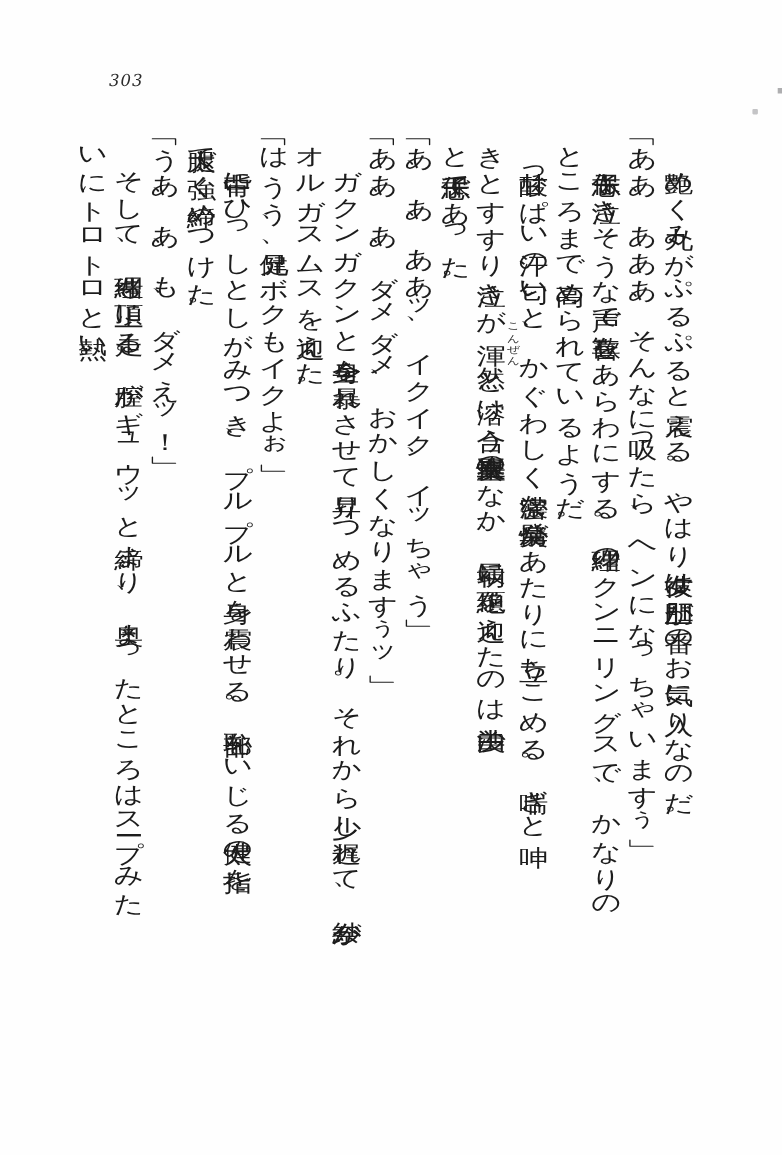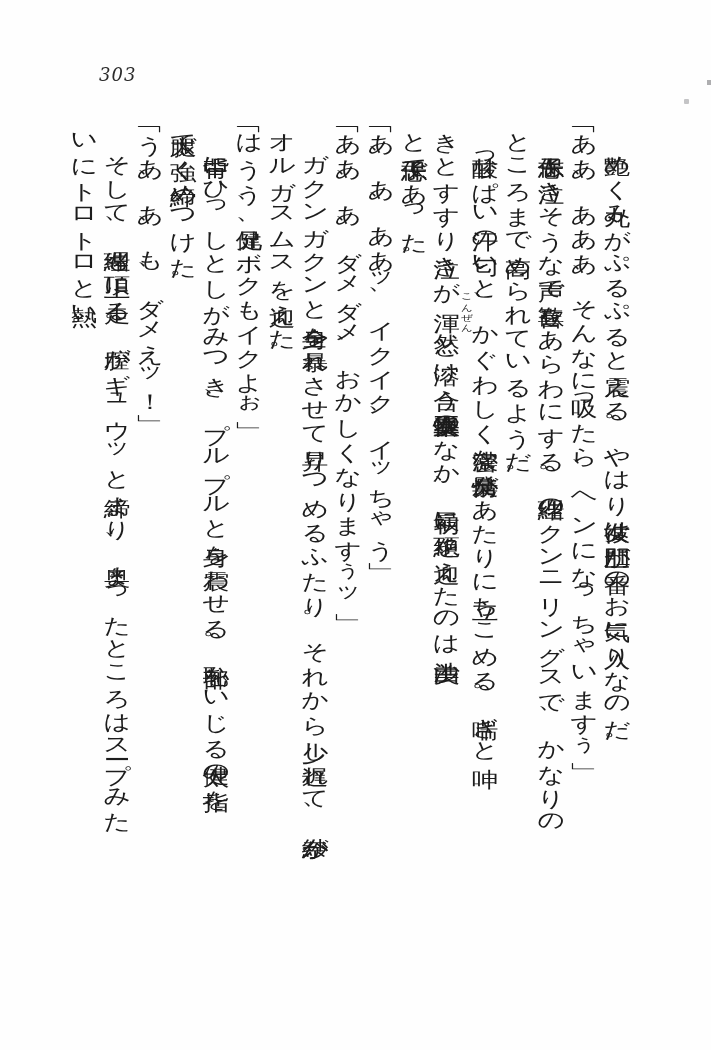--- a/index.html
+++ b/index.html
@@ -18,21 +18,21 @@
     position: absolute;
     inset: 0;
     background: #fefefe;
   }
   .page-number {
     position: absolute;
     left: 99px;
     top: 64px;
     font-family: "DejaVu Serif", "Liberation Serif", serif;
     font-style: italic;
-    font-size: 18px;
+    font-size: 15px;
     letter-spacing: 1px;
     color: #2b2b2b;
   }
   .text-block {
     position: absolute;
     left: 72px;
     top: 119px;
     width: 561px;
     height: 850px;
     writing-mode: vertical-rl;

